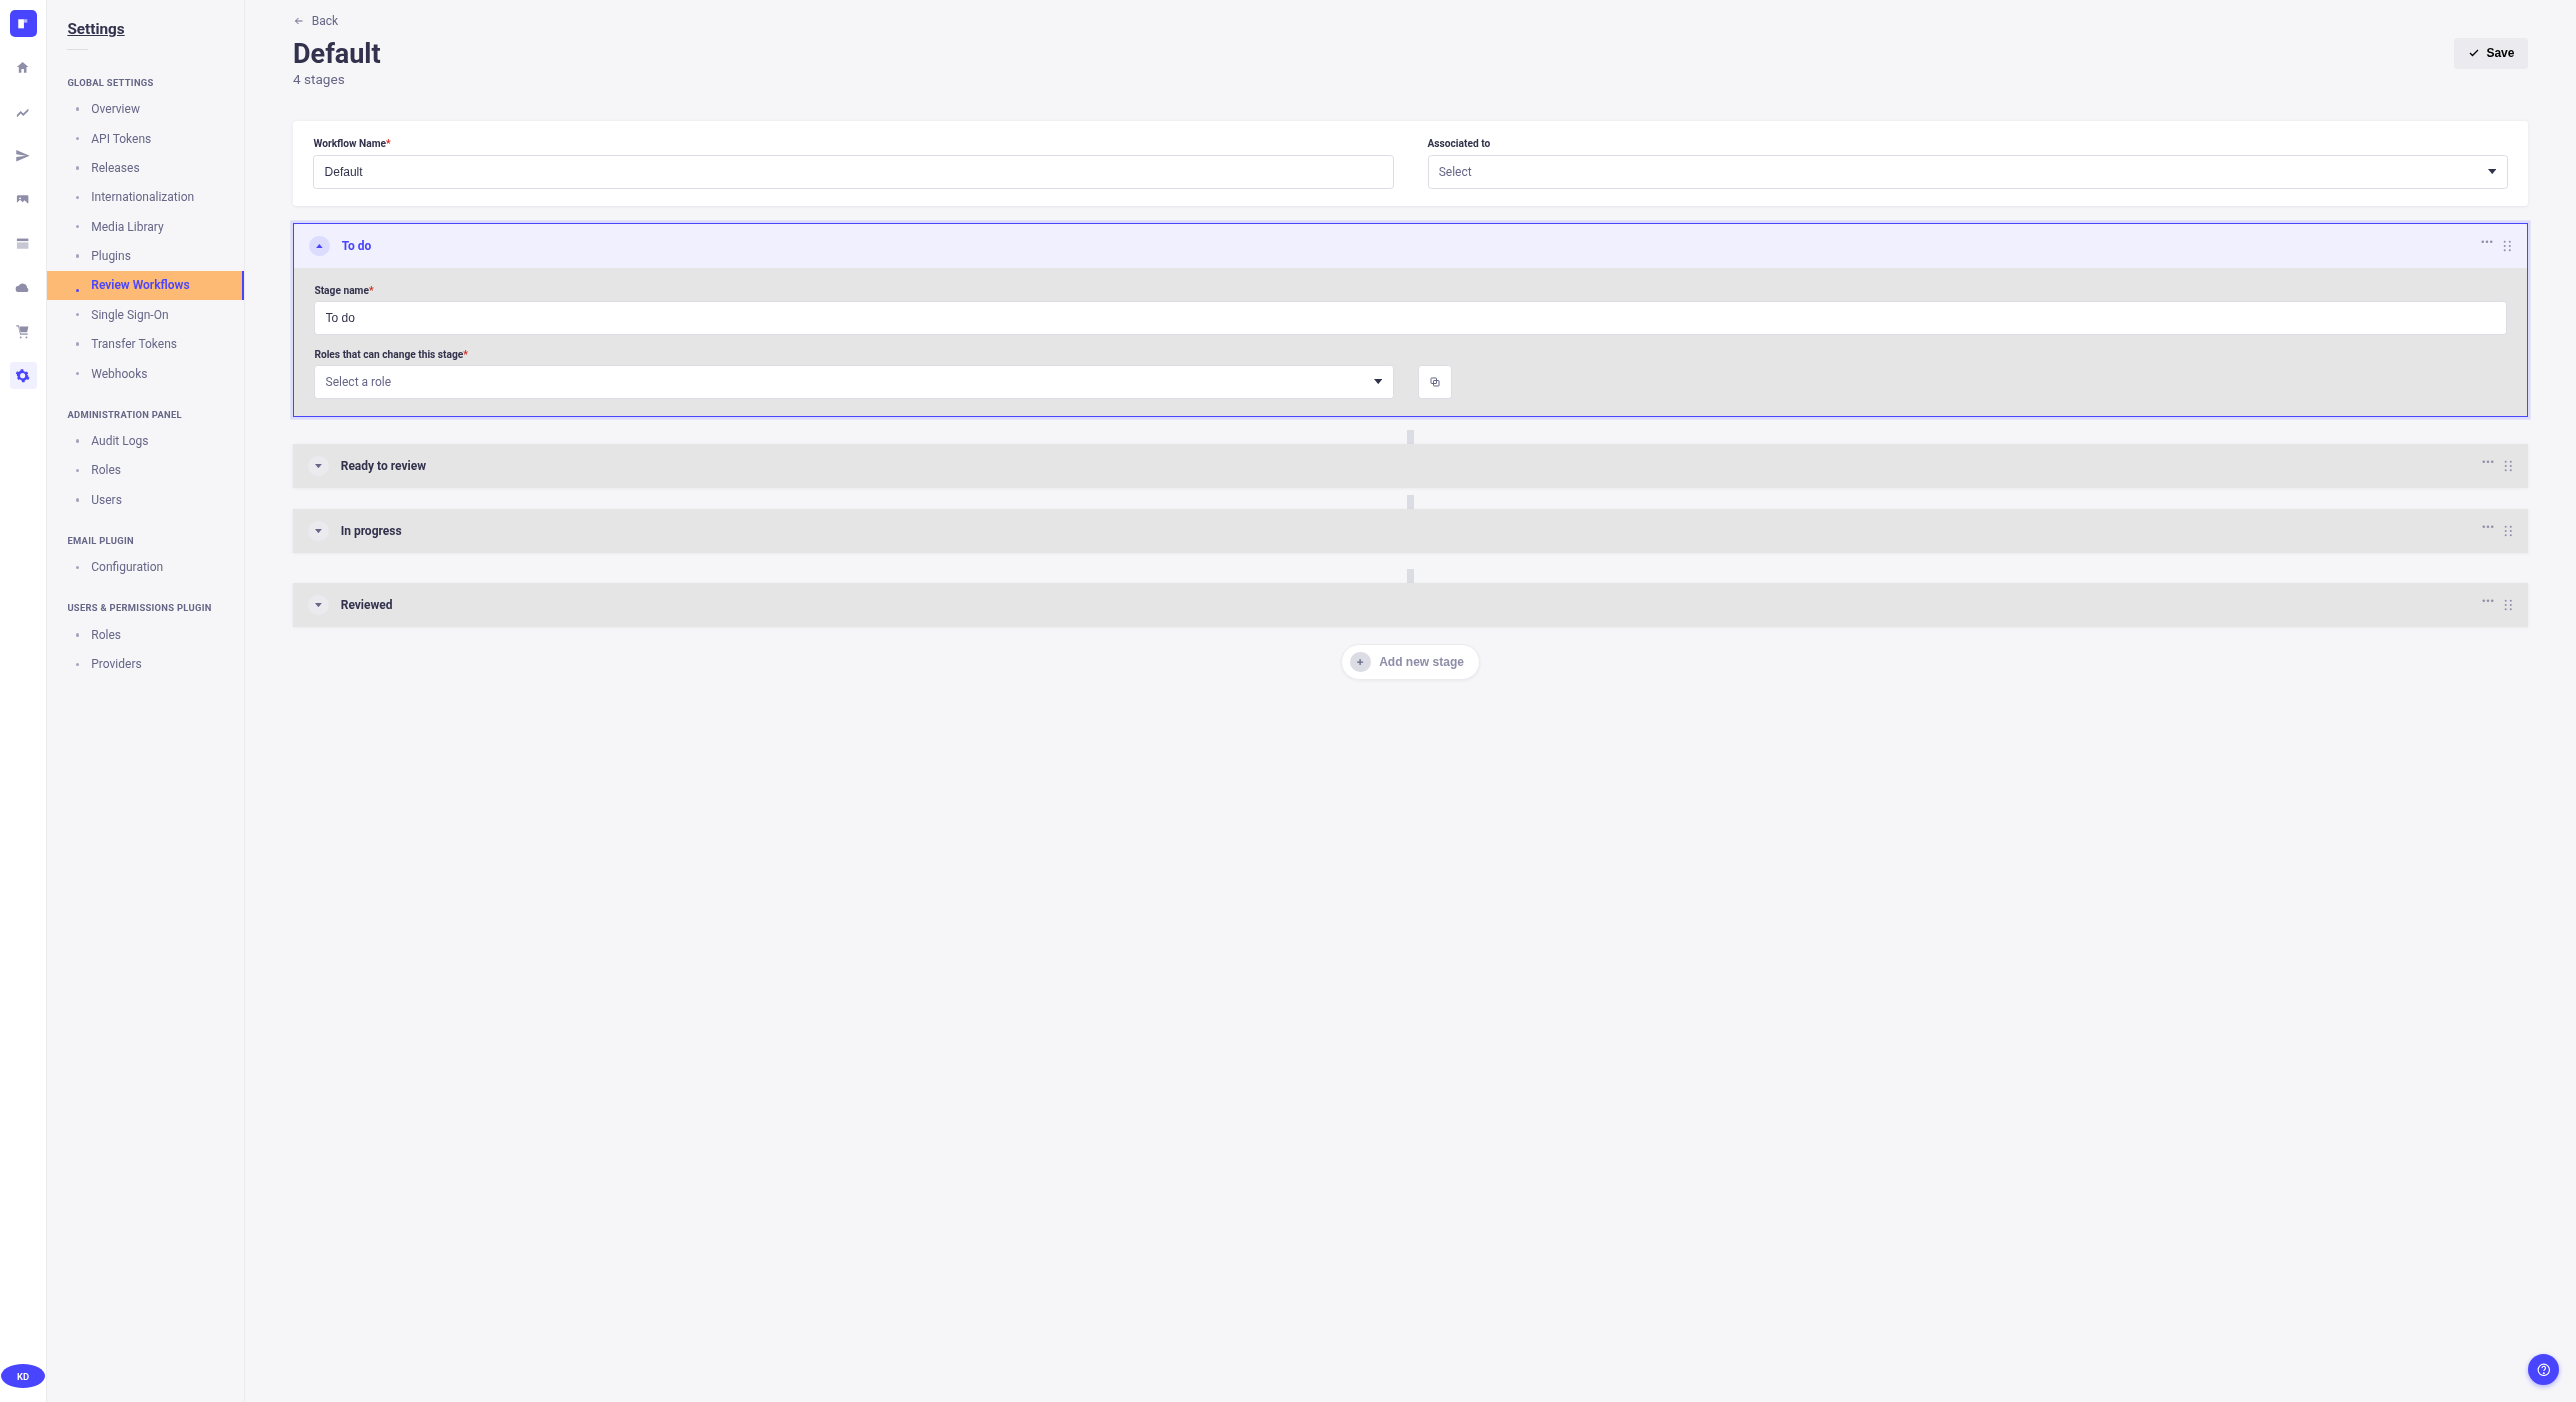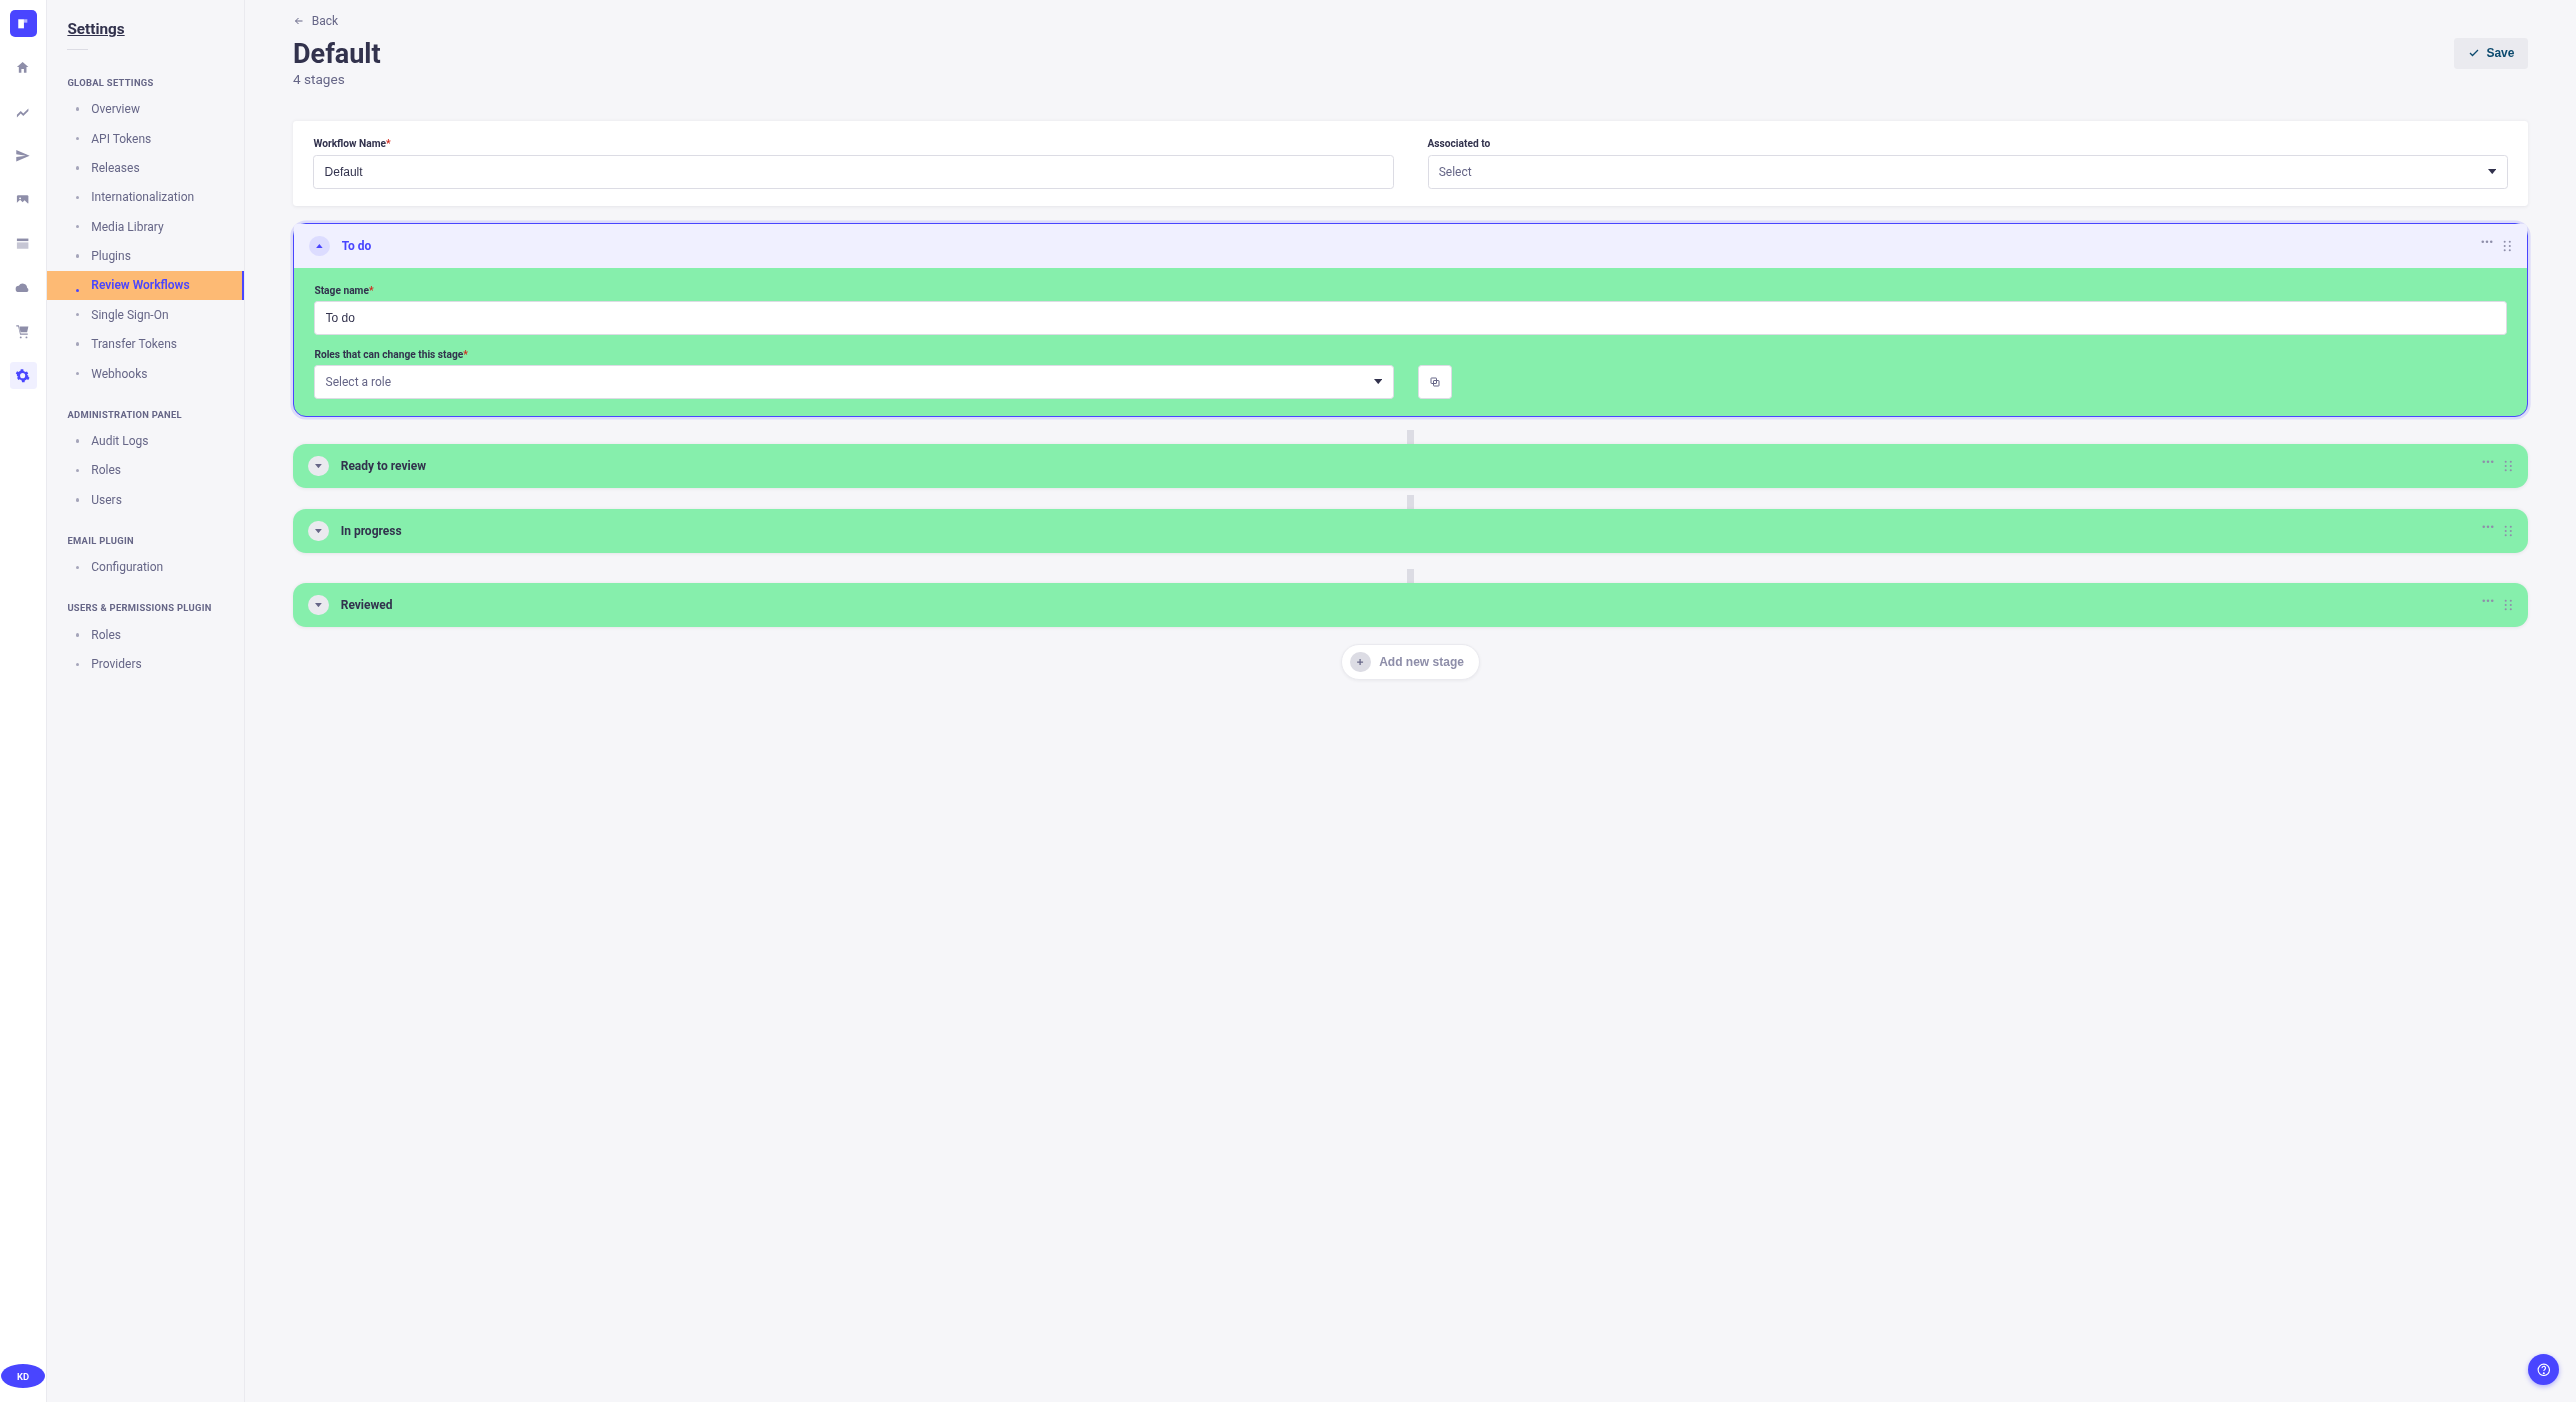--- a/index.html
+++ b/index.html
@@ -136,21 +136,21 @@
     align-items: flex-start;
     margin-bottom: 34px;
   }
   .page-title { font-size: 27px; font-weight: 700; color: #32324d; }
   .page-subtitle { font-size: 13.6px; color: #666687; margin-top: 1.7px; }
   .save-btn {
     display: inline-flex;
     align-items: center;
     gap: 6.8px;
     background: #eaeaef;
-    color: #0c4a6e;
+    color: #000000;
     border: none;
     padding: 8.5px 13.6px;
     border-radius: 3.4px;
     font-size: 12px;
     font-weight: 600;
     cursor: pointer;
   }
 
   
   .card {
@@ -178,22 +178,22 @@
     justify-content: space-between;
     cursor: pointer;
   }
   .select .placeholder { color: #666687; }
   .text-input::placeholder { color: #8e8ea9; }
   input.text-input { cursor: text; }
 
   
   .stages-wrap { position: relative; }
   .stage-card {
-    background: #86efac;
-    border-radius: 13px;
+    background: #e5e5e5;
+    border-radius: 0;
     box-shadow: 0 0.9px 3.4px rgba(33,33,52,0.08);
     margin-bottom: 13.6px;
     position: relative;
     z-index: 1;
   }
   .stage-card.expanded {
     border: 1.3px solid #4945ff;
     box-shadow: 0 0 0 2.6px rgba(73,69,255,0.15);
   }
   .stage-header {

